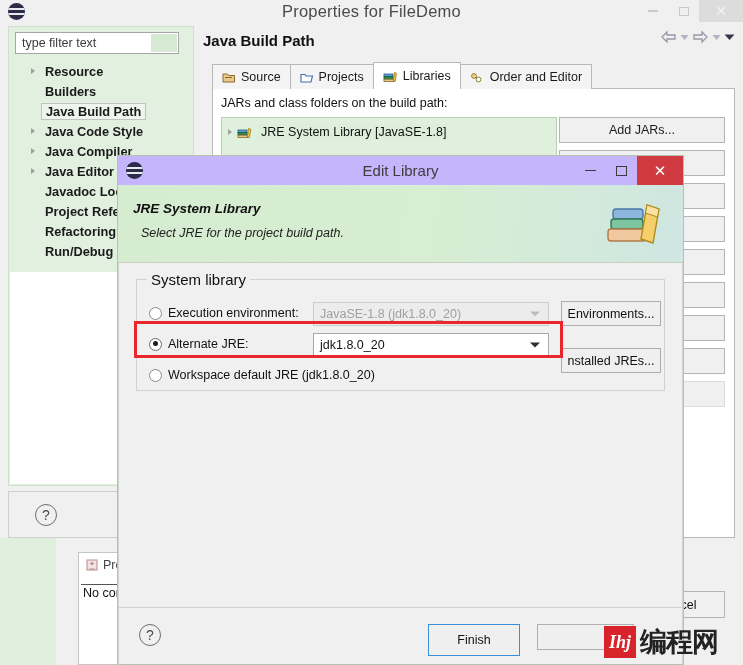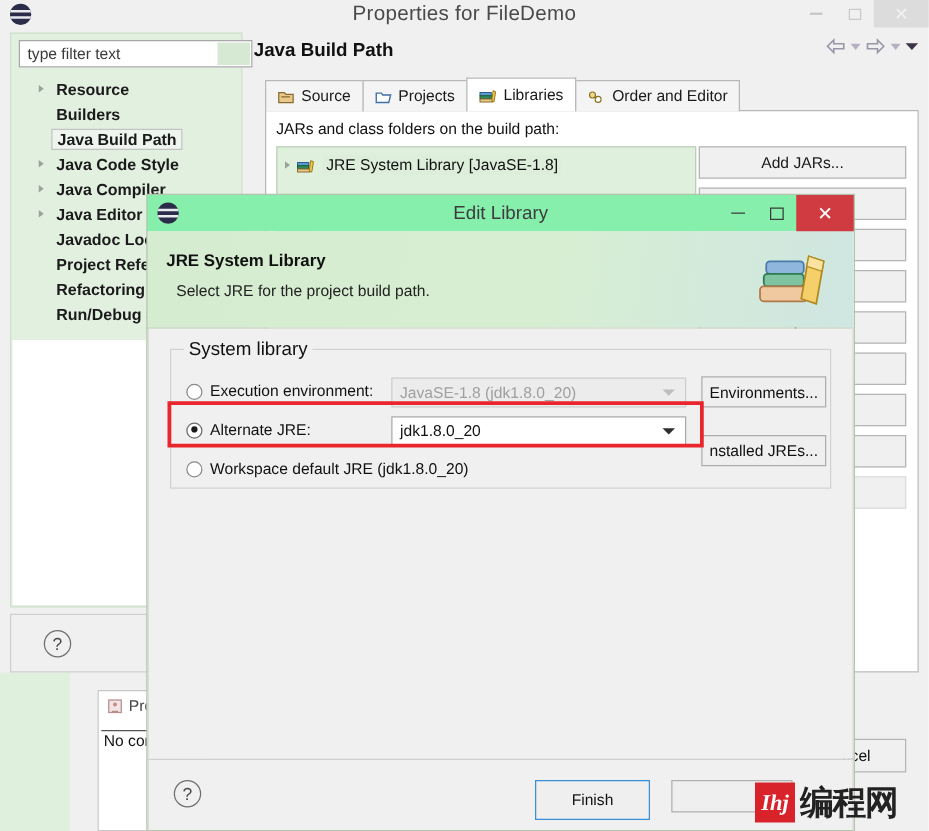--- a/index.html
+++ b/index.html
@@ -29,21 +29,21 @@
   .win-ctrls { position:absolute; right:0; top:0; height:22px; display:flex; z-index:2; }
   .win-ctrl { width:31px; height:22px; display:flex; align-items:center; justify-content:center;
               font-size:12px; color:#c9c9c9; }
   .win-ctrl.close { width:44px; background:#dcdcdc; color:#f2f2f2; font-size:14px; }
   .win-ctrl .min-g { display:block; width:10px; height:1.6px; background:#c9c9c9; }
   .win-ctrl .max-g { display:block; width:10px; height:9px; border:1.6px solid #c9c9c9; }
 
   
   .tree-panel { position:absolute; left:8px; top:26px; width:186px; height:460px;
                 background:#e2f0e0; border:1px solid #cfe0cd; }
-  .filter-box { position:absolute; left:6px; top:5px; width:187px; height:22px;
+  .filter-box { position:absolute; left:6px; top:5px; width:164px; height:22px;
                 background:#fff; border:1px solid #a7a7a7; display:flex; align-items:center;
                 padding-left:6px; font-size:12.5px; color:#3a3a3a; }
   .filter-box .fill { position:absolute; right:1px; top:1px; width:26px; bottom:1px; background:#d6ead3; }
   .tree-list { position:absolute; left:0; top:34px; right:0;font-weight:bold; }
   .tree-item { height:20px; display:flex; align-items:center; padding-left:18px; font-size:12.8px; color:#1a1a1a;
                position:relative; white-space:nowrap; }
   .tree-item .arrow { position:absolute; left:22px; top:50%; transform:translateY(-50%);
                       width:0; height:0; border-left:4.5px solid #9aa39a;
                       border-top:3.6px solid transparent; border-bottom:3.6px solid transparent; }
   .tree-item .lbl { margin-left:18px; }
@@ -88,31 +88,31 @@
                    background:#fff; border:1px solid #c6c6c6; }
   .prob-tab { display:flex; align-items:center; gap:4px; padding:5px 4px 3px 6px; font-size:12.5px; color:#444; }
   .prob-sep { position:absolute; left:2px; right:2px; top:31px; height:1px; background:#555; }
   .prob-text { position:absolute; left:4px; top:33px; font-size:12.5px; color:#111; }
 
   .left-green-strip { position:absolute; left:0; top:538px; width:56px; height:127px; background:#dff0dc; }
 
   
   #edit-dialog { position:absolute; left:118px; top:156px; width:565px; height:509px;
                  box-shadow:0 0 0 1px #b3c3ad; }
-  .dlg-titlebar { height:29px; background:#86efac; display:flex; align-items:center; position:relative; }
+  .dlg-titlebar { height:29px; background:#c4b5fd; display:flex; align-items:center; position:relative; }
   .dlg-title { position:absolute; left:0; right:0; text-align:center; font-size:15px; color:#3d3d3d; }
   .dlg-ctrls { position:absolute; right:0; top:0; height:29px; display:flex; z-index:2; }
   .dlg-ctrl { width:31px; height:29px; display:flex; align-items:center; justify-content:center; color:#3b3b3b; }
   .dlg-ctrl.close { width:46px; background:#cf3b40; color:#fff; font-size:15px; }
   .dlg-ctrl .min-g { display:block; width:11px; height:1.6px; background:#3b3b3b; }
   .dlg-ctrl .max-g { display:block; width:11px; height:10px; border:1.6px solid #3b3b3b; }
 
   .dlg-banner { height:78px; position:relative;
                 background:linear-gradient(100deg,#d5ecd0 0%,#d8eed2 55%,#cfe6e2 100%);
-                border-bottom:1px solid #c4cfbe; }
+                border-bottom:1px solid #c4cfbe;font-style:italic; }
   .banner-title { position:absolute; left:15px; top:16px; font-size:13.5px; font-weight:bold; color:#111; }
   .banner-sub { position:absolute; left:23px; top:41px; font-size:12.5px; color:#222; }
   .banner-icon { position:absolute; right:18px; top:10px; width:62px; height:58px; }
 
   .dlg-body { position:absolute; left:0; top:107px; right:0; bottom:58px; background:#f0f0f0;
               border-left:1px solid #cfd7c9; border-right:1px solid #cfd7c9; }
 
   .group { position:absolute; left:17px; top:16px; right:17px; height:112px;
            border:1px solid #d2d2d2; }
   .group-legend { position:absolute; left:10px; top:-9px; background:#f0f0f0; padding:0 4px;

